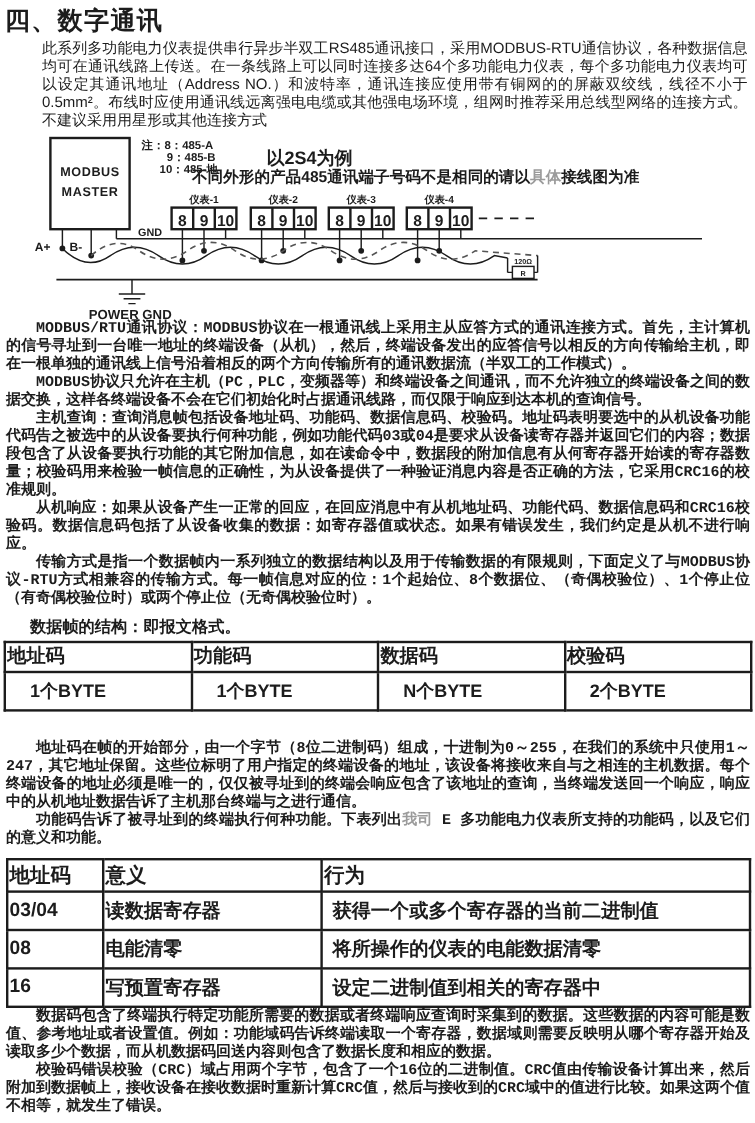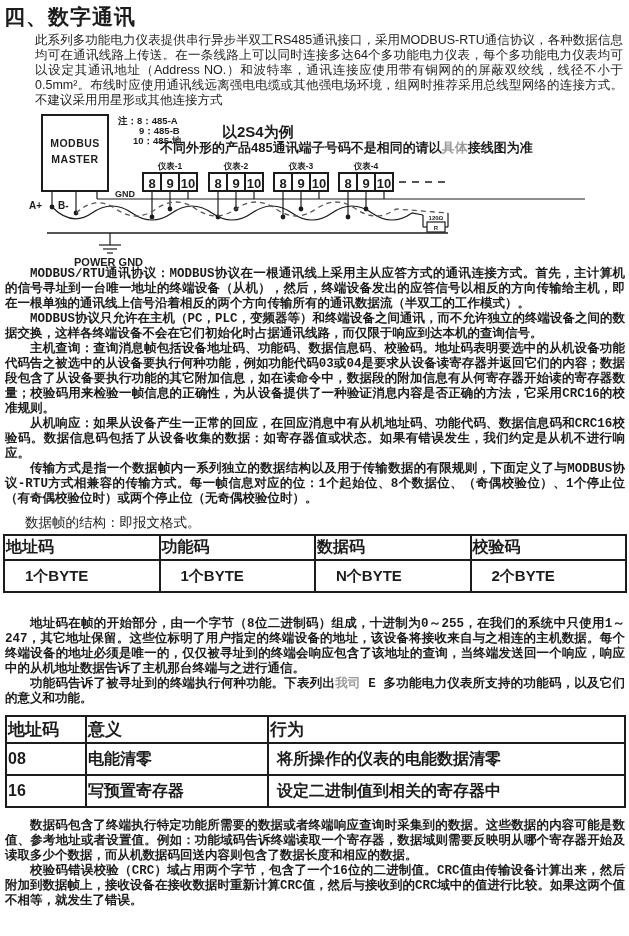--- a/index.html
+++ b/index.html
@@ -16,23 +16,23 @@
   .intro {
     margin:0 6px 1px 35px; font-size:12.5px; line-height:15px;
     font-weight:normal; text-align:justify;
   }
   .para {
     margin:0 4px 0 5px; font-size:12.5px; line-height:15px;
     font-weight:bold; text-align:justify; text-indent:2em;font-family:Liberation Mono, monospace;
   }
   .muted { color:var(--muted); }
   .section-heading {
-    margin:9px 0 5px 25px; font-size:13.5px; font-weight:normal; line-height:13px;
-  }
-  .mt6 { margin-top:24px; } .mt8 { margin-top:11px; }
+    margin:9px 0 5px 25px; font-size:13.5px; font-weight:bold; line-height:13px;
+  }
+  .mt6 { margin-top:24px; } .mt8 { margin-top:0; }
 
   table.tbl { border-collapse:collapse; table-layout:fixed; }
   table.tbl th, table.tbl td { border:2px solid var(--ink); text-align:left; font-weight:bold; }
 
   table.frame-table { width:624px; margin:0 2px 0 3px; }
   table.frame-table th { height:25px; font-size:16px; }
   table.frame-table td { height:32px; font-size:15px;padding-left:20px; }
 
   table.func-table { width:621px; margin:8px 4px 0 5px; }
   table.func-table th { height:26px; font-size:17px; }
@@ -216,20 +216,25 @@
         <col style="width:182px">
         <col>
       </colgroup>
     <tbody>
         <tr>
       <th>地址码</th>
       <th>意义</th>
       <th>行为</th>
     </tr>
     <tr>
+      <td>03/04</td>
+      <td>读数据寄存器</td>
+      <td class="behavior">获得一个或多个寄存器的当前二进制值</td>
+    </tr>
+    <tr>
       <td>08</td>
       <td>电能清零</td>
       <td class="behavior">将所操作的仪表的电能数据清零</td>
     </tr>
     <tr>
       <td>16</td>
       <td>写预置寄存器</td>
       <td class="behavior">设定二进制值到相关的寄存器中</td>
     </tr>
   </tbody>

